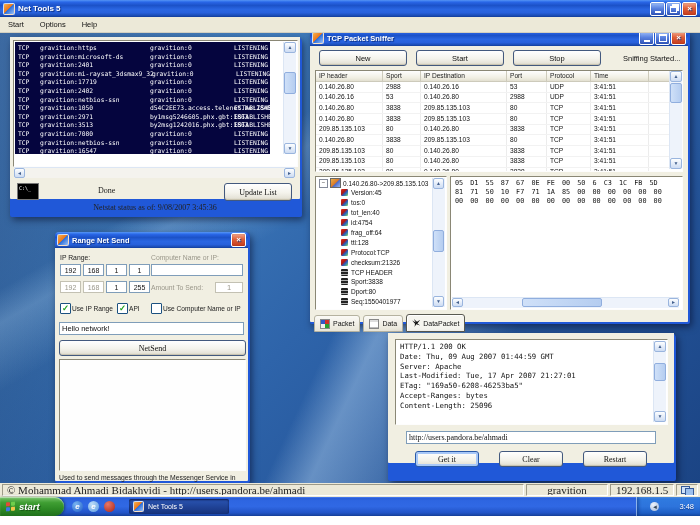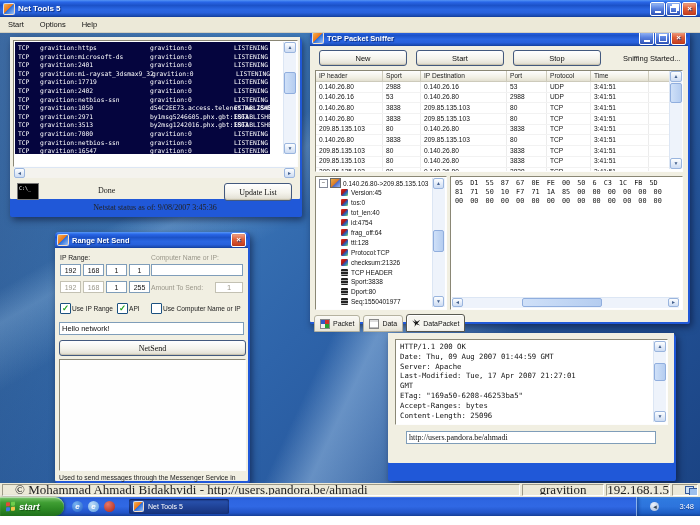--- a/index.html
+++ b/index.html
@@ -125,22 +125,22 @@
   
   #getheader{left:388px;top:333px;width:286px;height:146px;}
   .gh-resp{position:absolute;left:7px;top:6px;width:271px;height:84px;border:1px solid;border-color:#8a8775 #fdfdfd #fdfdfd #8a8775;background:#fff;overflow:hidden;}
   .gh-lines{position:absolute;left:4px;top:2px;right:14px;font-family:"DejaVu Sans Mono",monospace;font-size:7.3px;line-height:9.8px;color:#111;white-space:nowrap;}
   #gh-url{position:absolute;left:18px;top:98px;width:250px;height:13px;font-family:"Liberation Serif",serif;font-size:8px;}
   .gh-btnrow{position:absolute;left:0;top:118px;right:0;display:flex;justify-content:center;}
   .gh-btnrow .xbtn{width:62px;height:14px;margin:0 10px;font-family:"Liberation Serif",serif;font-size:8px;}
 
   
   .statusbar{position:absolute;left:0;bottom:19px;right:0;height:14px;background:#ece9d8;display:flex;align-items:stretch;padding:1px 2px;box-sizing:border-box;gap:2px;}
-  .st-cell{border:1px solid;border-color:#9d9a88 #fff #fff #9d9a88;font-family:"Liberation Serif",serif;font-size:13px;color:#222;
-    display:flex;align-items:center;padding:0 12px;white-space:nowrap;overflow:hidden;box-sizing:border-box;}
+  .st-cell{border:1px solid;border-color:#9d9a88 #fff #fff #9d9a88;font-family:"Liberation Serif",serif;font-size:11px;color:#222;
+    display:flex;align-items:center;padding:0 4px;white-space:nowrap;overflow:hidden;box-sizing:border-box;}
   .st-left{flex:1;}
   .st-host{width:82px;justify-content:center;}
   .st-ip{width:64px;justify-content:center;}
   .st-icon{width:22px;justify-content:center;}
   .neticon{position:relative;width:12px;height:9px;}
   .neticon i{position:absolute;width:7px;height:6px;background:#cfe2f8;border:1px solid #345a9a;}
   .neticon i:first-child{left:0;top:0;}
   .neticon i:last-child{left:4px;top:2px;background:#9cc0ee;}
 
   
@@ -541,32 +541,36 @@
     </div>
 
     <div class="xpwin" id="getheader" style="left:388px;top:300px;">
       <div class="wbody">
         <div class="gh-resp">
           <div class="gh-lines">
             <div>HTTP/1.1 200 OK</div>
             <div>Date: Thu, 09 Aug 2007 01:44:59 GMT</div>
             <div>Server: Apache</div>
             <div>Last-Modified: Tue, 17 Apr 2007 21:27:01</div>
-            <div>GMT</div>
             <div>ETag: "169a50-6208-46253ba5"</div>
             <div>Accept-Ranges: bytes</div>
             <div>Content-Length: 25096</div>
           </div>
           <div class="sbv" style="right:1px;top:1px;height:81px;">
             <span class="sbb" style="left:0;top:0;width:12px;height:11px;">▲</span>
             <span class="sbt" style="left:0;top:22px;width:12px;height:18px;"></span>
             <span class="sbb" style="left:0;bottom:0;width:12px;height:11px;">▼</span>
           </div>
         </div>
         <input class="xinput" id="gh-url" value="http://users.pandora.be/ahmadi" style="">
+        <div class="gh-btnrow">
+          <span class="xbtn focused">Get it</span>
+          <span class="xbtn">Clear</span>
+          <span class="xbtn">Restart</span>
+        </div>
       </div>
     </div>
 
   </div>
 
   <div class="statusbar">
     <span class="st-cell st-left">© Mohammad Ahmadi Bidakhvidi - http://users.pandora.be/ahmadi</span>
     <span class="st-cell st-host">gravition</span>
     <span class="st-cell st-ip">192.168.1.5</span>
     <span class="st-cell st-icon">

